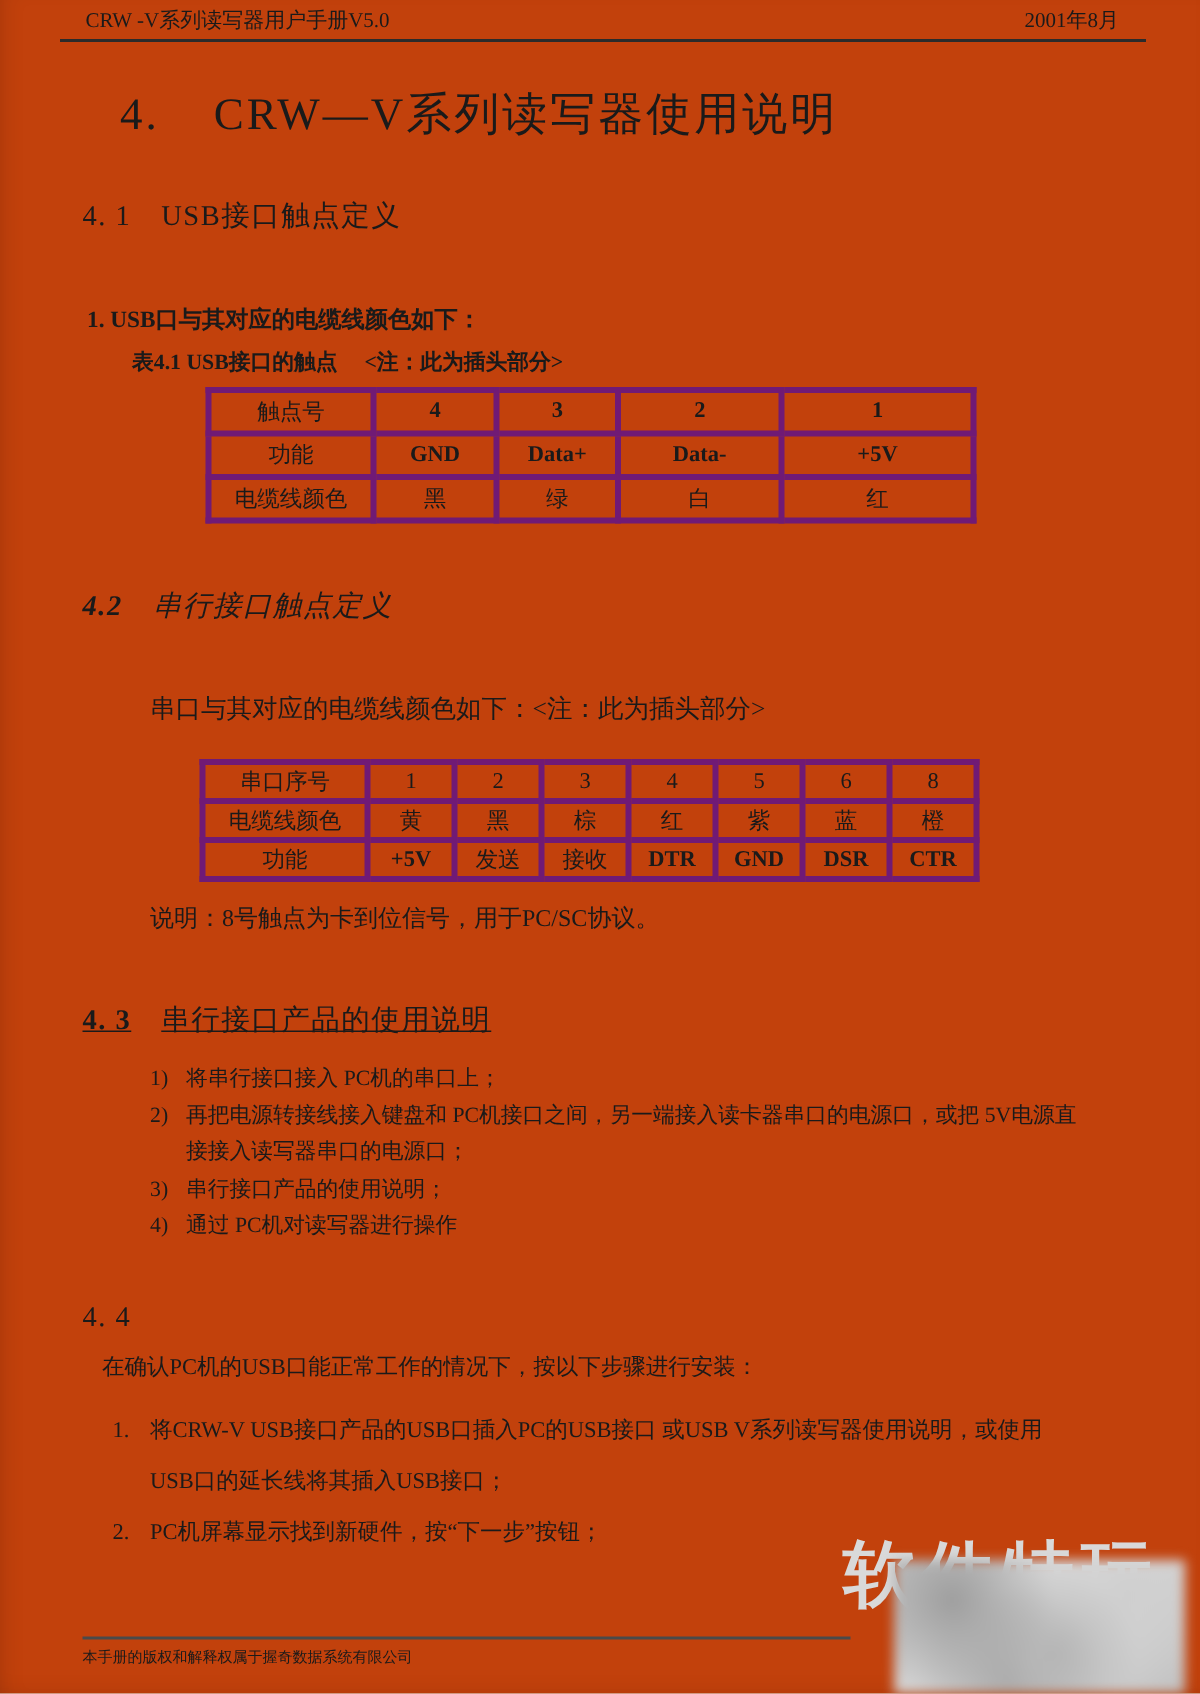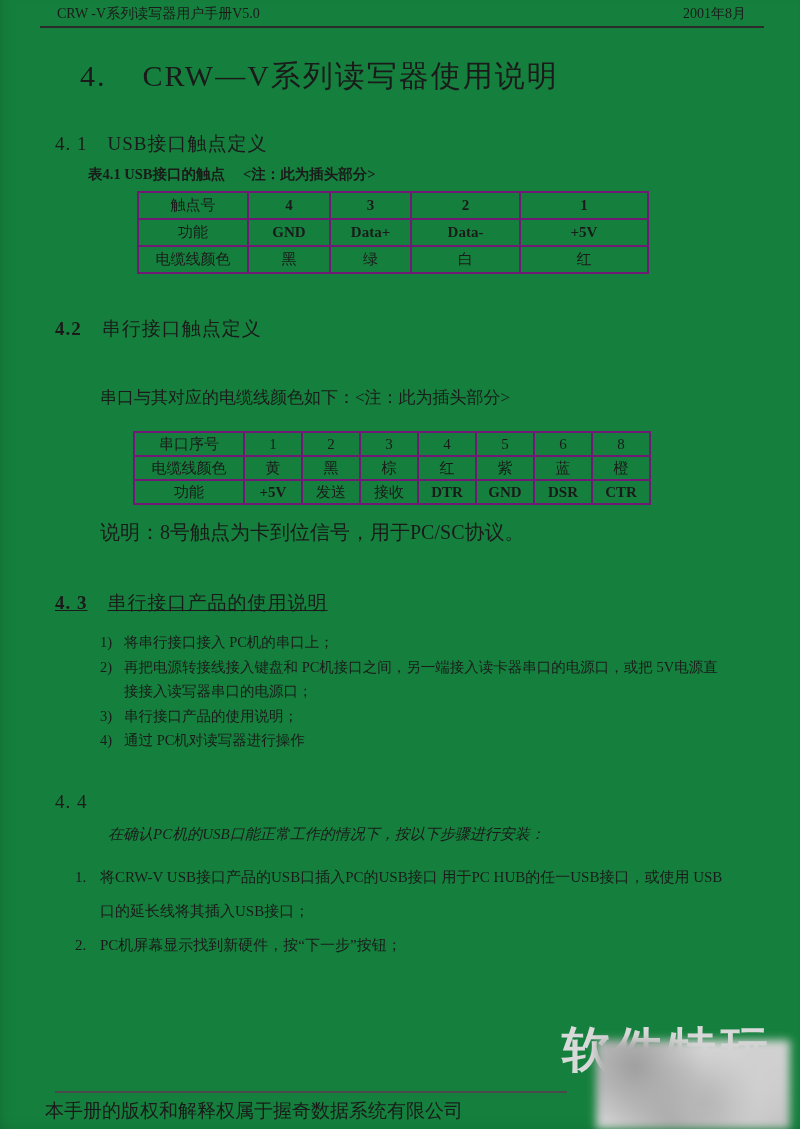--- a/index.html
+++ b/index.html
@@ -1,20 +1,20 @@
 <!DOCTYPE html>
 <html><head>
 <meta charset="utf-8">
 <style>
   html,body{margin:0;padding:0;background:#e9e9e9;}
   .page{
     position:relative;
     width:800px;height:1129px;
     margin:0 auto;
-    background:#15803d;
+    background:#c2410c;
     font-family:"Liberation Serif","DejaVu Serif",serif;
     color:#1a1a1a;
     overflow:hidden;
     box-shadow:inset 12px 0 18px -14px rgba(0,0,0,.18), inset 0 -10px 16px -12px rgba(0,0,0,.12);
   }
   
   .hdr{
     display:flex;justify-content:space-between;align-items:flex-end;
     margin:0 36px 0 40px;padding:5px 18px 3px 17px;
     border-bottom:2px solid #2b2b2b;
@@ -26,52 +26,52 @@
     margin:28px 0 0 80px;
     font-size:30px;letter-spacing:2px;
   }
   .h2{
     margin-left:55px;font-size:19px;letter-spacing:1px;
     display:flex;gap:20px;align-items:baseline;
   }
   .h2 .num-b{font-weight:bold;}
   .h2 .num-n{font-weight:normal;}
   .mt-41{margin-top:34px;text-align:center;}
-  .mt-42{margin-top:42px;}
+  .mt-42{margin-top:42px;font-style:italic;}
   .mt-43{margin-top:44px;text-decoration:underline;}
   .mt-44{margin-top:38px;}
   .intro-bold{margin:46px 0 0 58px;font-size:15.5px;font-weight:bold;}
   .caption{margin:8px 16px 0 88px;font-size:14.5px;font-weight:bold;display:flex;gap:18px;}
   .intro-plain{margin:44px 0 0 100px;font-size:17px;}
-  .note-line{margin:14px 0 0 100px;font-size:20px;}
-  .intro-44{margin:12px 0 0 108px;font-size:15px;font-style:italic;}
+  .note-line{margin:14px 0 0 100px;font-size:16px;}
+  .intro-44{margin:12px 0 0 68px;font-size:15px;}
   
   table{border-collapse:collapse;table-layout:fixed;}
   td{
-    border:2px solid #701a75;
+    border:4px solid #701a75;
     text-align:center;vertical-align:middle;
     font-size:15px;padding:0 2px;
     height:24px;
   }
   td.b{font-weight:bold;font-family:"Liberation Serif","DejaVu Serif",serif;}
   .tbl-usb{margin:7px 0 0 137px;width:510px;}
   .tbl-usb td{height:25px;}
   .tbl-serial{margin:22px 0 0 133px;width:516px;}
   .tbl-serial td{height:22px;}
   
   .list43{margin:14px 0 0 100px;width:625px;font-size:14.5px;line-height:24.5px;}
   .li{display:flex;}
   .li .mk{flex:0 0 24px;}
   .li .tx{flex:1;}
   .list44{margin:16px 0 0 75px;width:648px;font-size:15px;line-height:34px;}
   .list44 .li{margin-top:0;}
   .list44 .mk{flex:0 0 25px;}
   
   .footer-rule{position:absolute;left:55px;top:1091px;width:512px;height:2px;background:#4a4a4a;}
-  .footer-text{position:absolute;left:45px;top:1098px;font-size:19px;}
+  .footer-text{position:absolute;left:55px;top:1098px;font-size:10px;}
   
   .wm-text{
     position:absolute;left:562px;top:1018px;
     font-size:48px;font-weight:600;color:#d9d9d9;
     letter-spacing:5px;white-space:nowrap;
     font-family:"Liberation Sans","DejaVu Sans",sans-serif;
   }
   .wm-blob{
     position:absolute;left:596px;top:1040px;width:194px;height:89px;
     background:
@@ -96,20 +96,21 @@
   <div class="doc-title">
     <span>4.</span>
     <span>CRW—V系列读写器使用说明</span>
   </div>
 
   <div class="h2 mt-41">
     <span class="num-n">4. 1</span>
     <span>USB接口触点定义</span>
   </div>
 
+  <div class="intro-bold">1. USB口与其对应的电缆线颜色如下：</div>
 
   <div class="caption">
     <span>表4.1   USB接口的触点</span>
     <span>&lt;注：此为插头部分&gt;</span>
   </div>
 
   <table class="tbl-usb">
     <colgroup>
         <col style="width:110px">
         <col style="width:82px">
@@ -222,21 +223,21 @@
 
   <div class="h2 mt-44">
     <span class="num-n">4. 4</span>
   </div>
 
   <div class="intro-44">在确认PC机的USB口能正常工作的情况下，按以下步骤进行安装：</div>
 
   <div class="list44">
     <div class="li">
       <span class="mk">1.</span>
-      <span class="tx">将CRW-V USB接口产品的USB口插入PC的USB接口 用于PC HUB的任一USB接口，或使用 USB口的延长线将其插入USB接口；</span>
+      <span class="tx">将CRW-V USB接口产品的USB口插入PC的USB接口 或USB V系列读写器使用说明，或使用 USB口的延长线将其插入USB接口；</span>
     </div>
     <div class="li">
       <span class="mk">2.</span>
       <span class="tx">PC机屏幕显示找到新硬件，按“下一步”按钮；</span>
     </div>
   </div>
 
   <div class="wm-text">软件特玩</div>
   <div class="wm-blob"></div>
 

